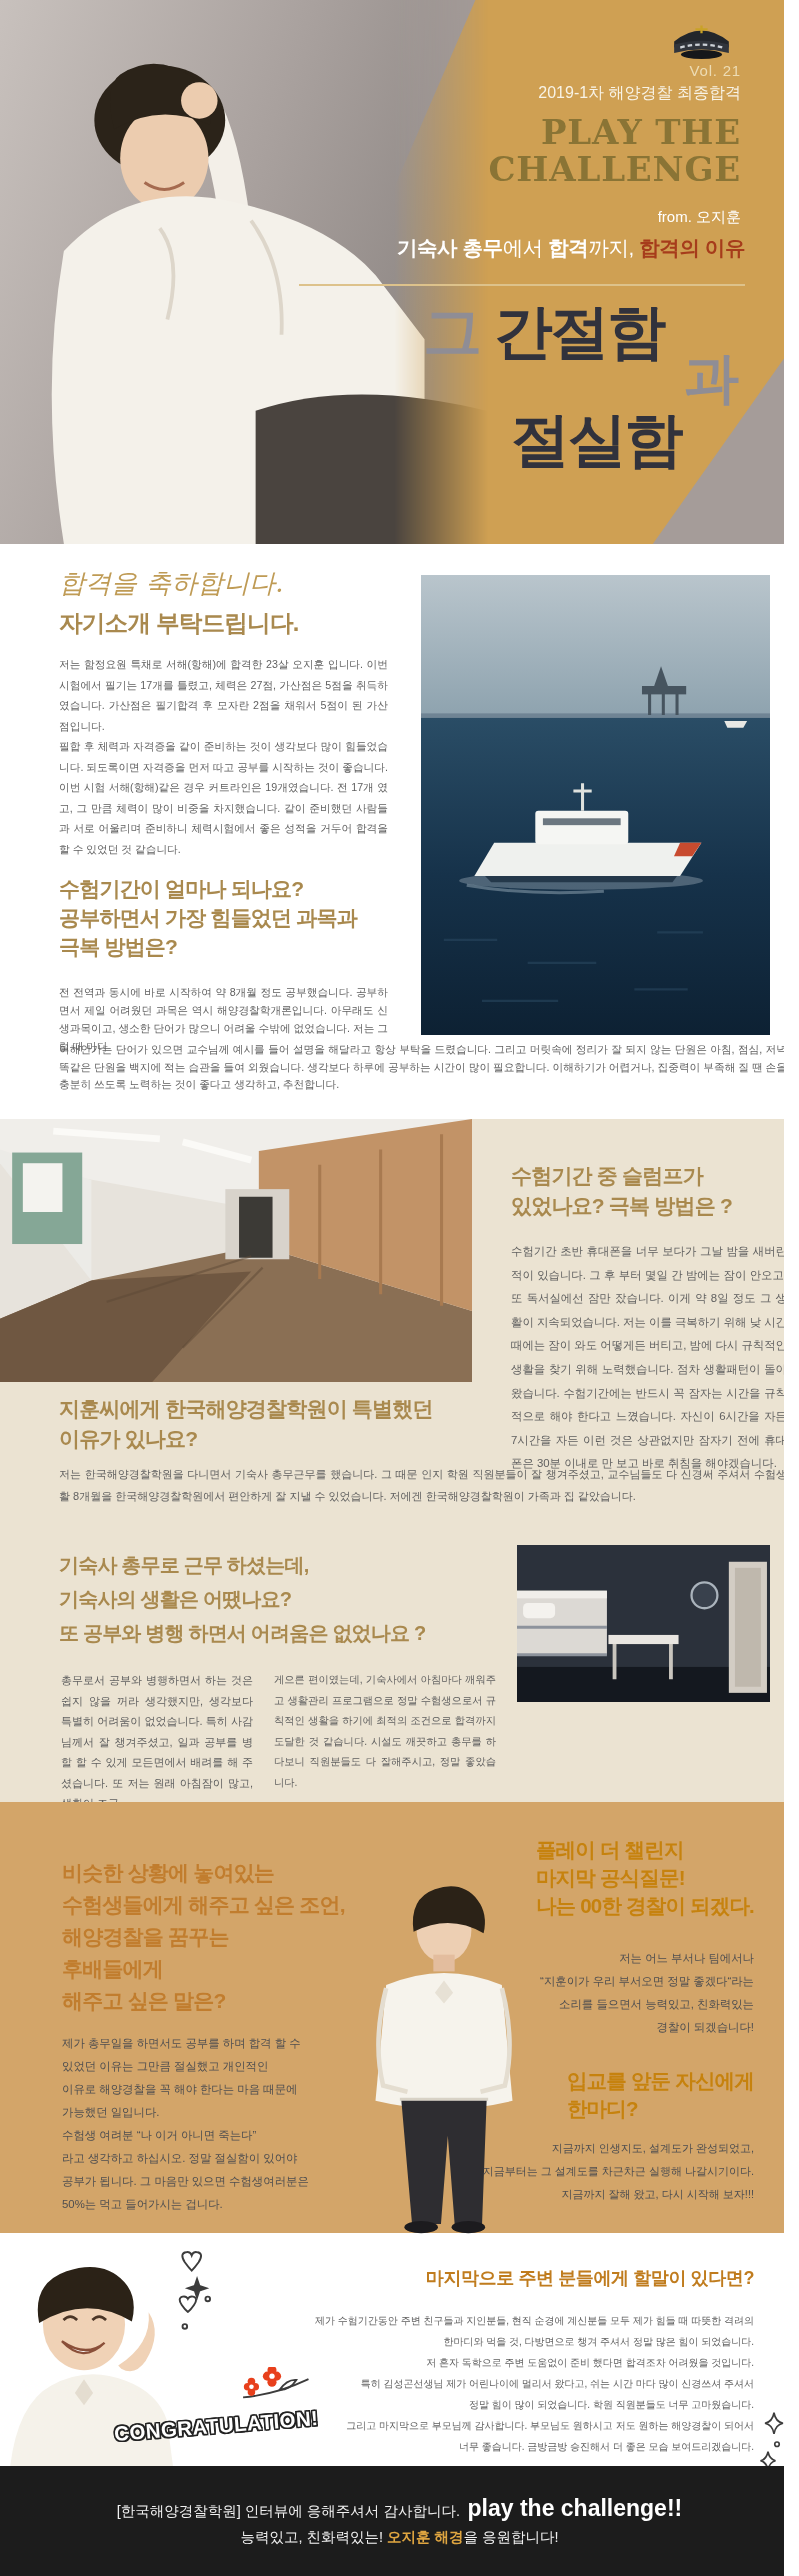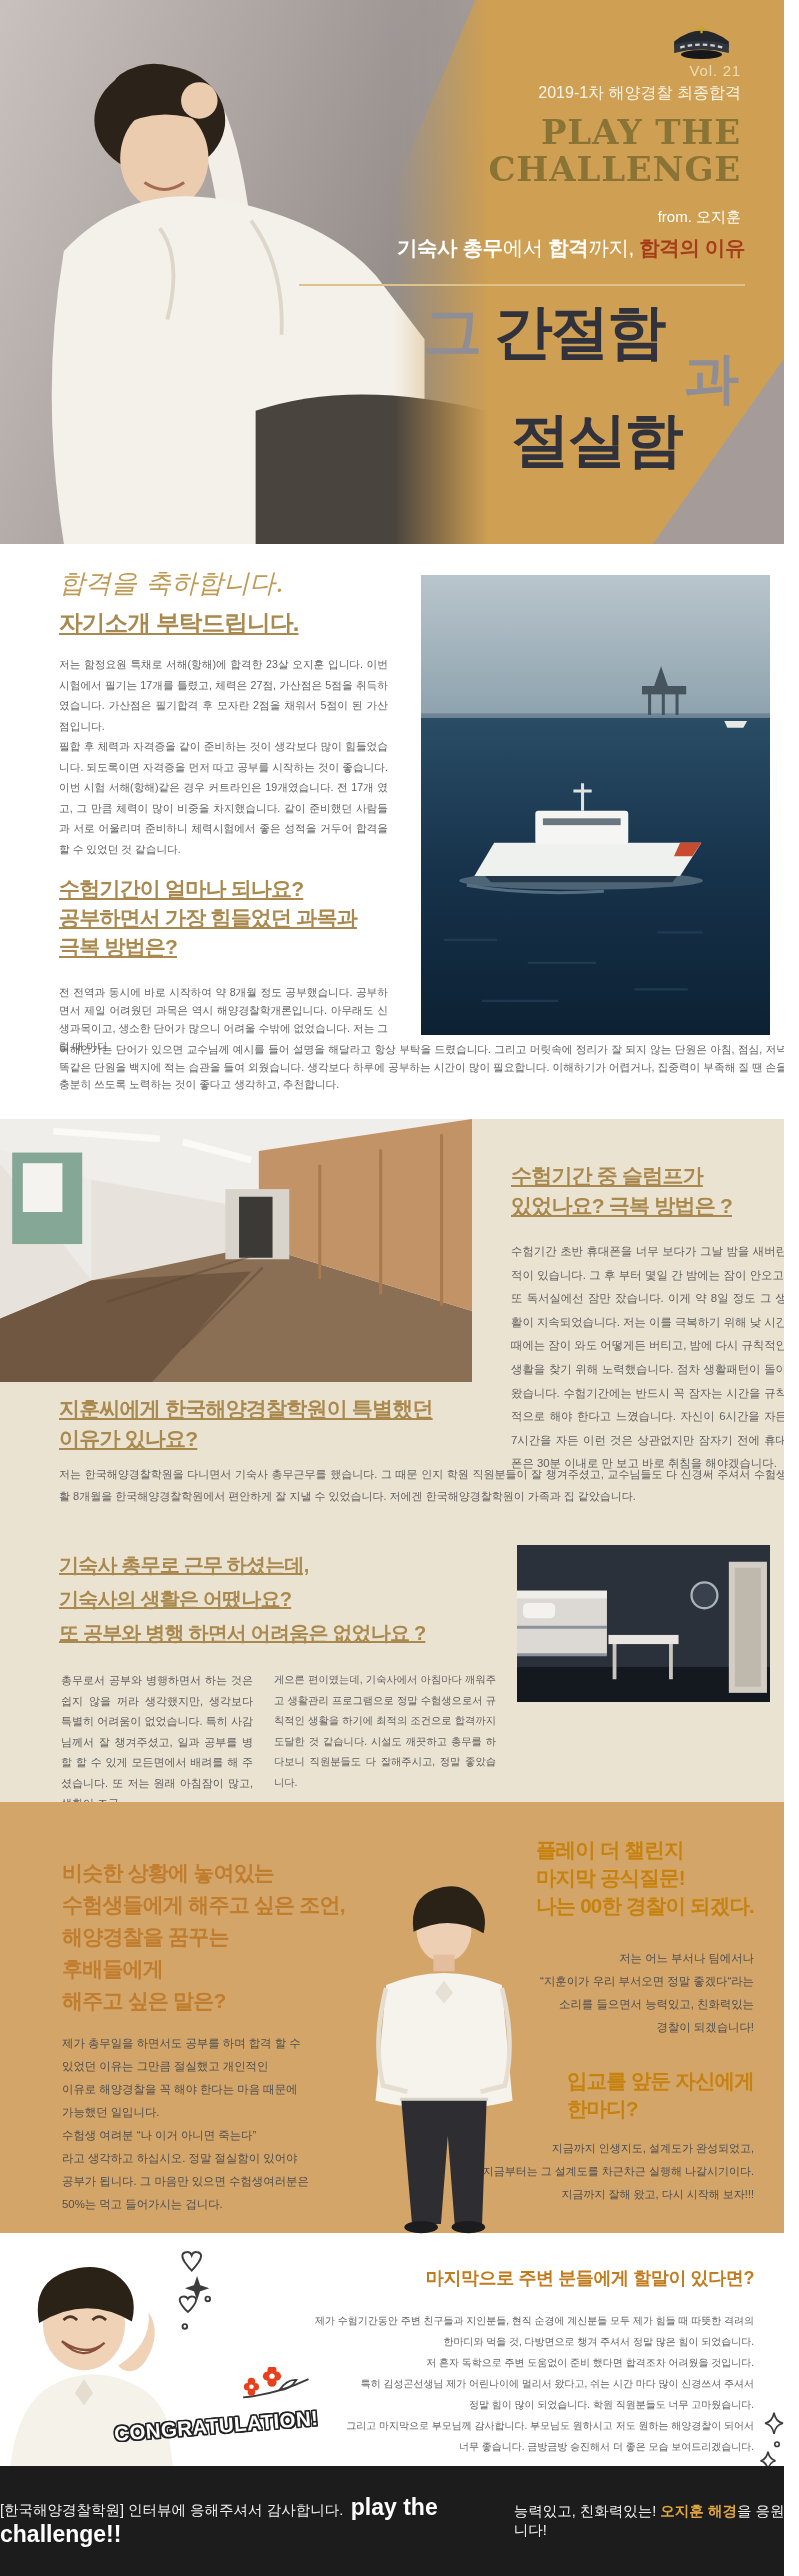--- a/index.html
+++ b/index.html
@@ -23,21 +23,21 @@
   .headline .b{font-weight:bold;}
   .headline .red{color:#a63c1b;font-weight:bold;}
   .headline-rule{position:absolute;top:284px;left:299px;width:446px;height:1.5px;background:#ddc28b;}
   .title-s1{position:absolute;top:303px;left:423px;font-size:59px;font-weight:800;color:#31323c;
             letter-spacing:-2.3px;line-height:1;white-space:nowrap;}
   .title-gray{color:#8f8d95;}
   .title-s2{position:absolute;top:351px;left:684px;font-size:55px;font-weight:800;color:#8f8d95;line-height:1;}
   .title-s3{position:absolute;top:411px;left:511px;font-size:59px;font-weight:800;color:#31323c;
             letter-spacing:-2.3px;line-height:1;}
   
-  .gold-h{font-weight:800;color:#a9894e;letter-spacing:-0.8px;text-decoration:underline;}
+  .gold-h{font-weight:800;color:#a9894e;letter-spacing:-0.8px;}
   .body-j{color:#5f5f5f;text-align:justify;word-break:break-all;}
   .body-j p{margin:0;}
   
   .script-line{position:absolute;left:59px;top:566px;font-family:"DejaVu Serif","Liberation Serif",serif;
                font-style:italic;font-size:26px;color:#bf9b55;}
   .intro-h{position:absolute;left:59px;top:607px;font-size:23.6px;}
   .intro-body{position:absolute;left:59px;top:654px;width:329px;font-size:10.7px;line-height:20.5px;}
   .ship{position:absolute;left:421px;top:575px;width:349px;height:460px;}
   .qa2-h{position:absolute;left:59px;top:874px;font-size:21px;line-height:29px;}
   .qa2-b1{position:absolute;left:59px;top:983px;width:329px;font-size:10.7px;line-height:18px;}
@@ -68,21 +68,21 @@
   .doodles{position:absolute;left:174px;top:2250px;width:40px;height:81px;}
   .flowers{position:absolute;left:237px;top:2367px;width:73px;height:35px;}
   .congrats{position:absolute;left:114px;top:2414px;font-size:20.5px;font-weight:800;color:#ffffff;
             letter-spacing:0.4px;transform:rotate(-4.5deg);
             text-shadow:-1.5px -1.5px 0 #222,1.5px -1.5px 0 #222,-1.5px 1.5px 0 #222,1.5px 1.5px 0 #222,0 -1.5px 0 #222,0 1.5px 0 #222,-1.5px 0 0 #222,1.5px 0 0 #222;}
   .qa8-h{position:absolute;right:30px;top:2266px;font-size:18px;font-weight:800;color:#c07c1e;letter-spacing:-0.4px;}
   .qa8-b{position:absolute;right:30px;top:2310px;text-align:right;font-size:10px;line-height:21px;color:#5f5f5f;white-space:nowrap;}
   .sparkles{position:absolute;left:759px;top:2411px;width:30px;height:62px;}
   
   .sec-footer{position:absolute;left:0;top:2466px;width:799px;height:110px;background:#1c1c1c;color:#f1f1f1;
-              display:flex;flex-direction:row;align-items:center;justify-content:center;gap:6.8px;}
+              display:flex;flex-direction:column;align-items:center;justify-content:center;gap:6.8px;}
   .f-line1{font-size:14.5px;}
   .f-line1 .big{font-size:23px;font-weight:800;margin-left:7.6px;color:#ffffff;}
   .f-line2{font-size:14.5px;}
   .f-gold{color:#dfa540;font-weight:700;}
 </style>
 </head>
 <body>
 
 <div class="page">
 

